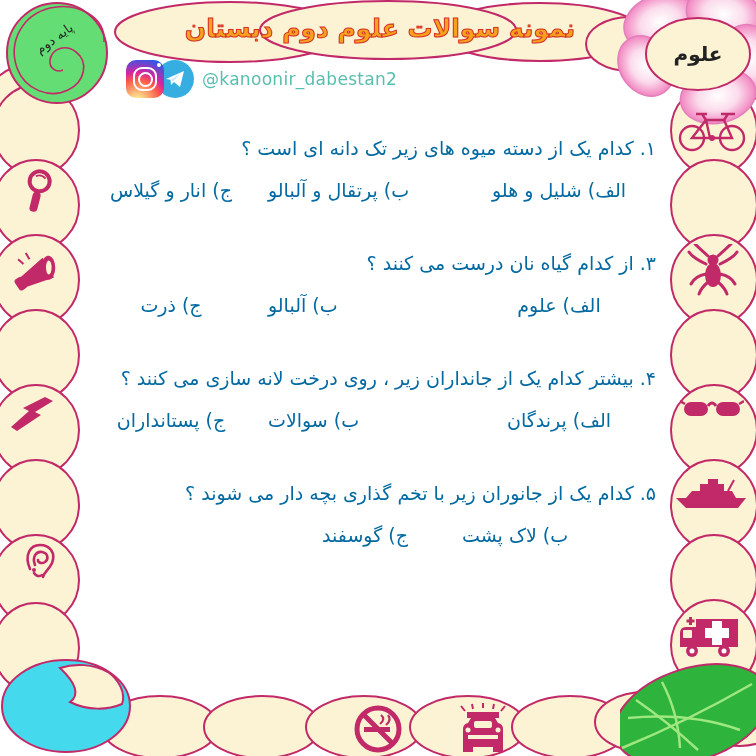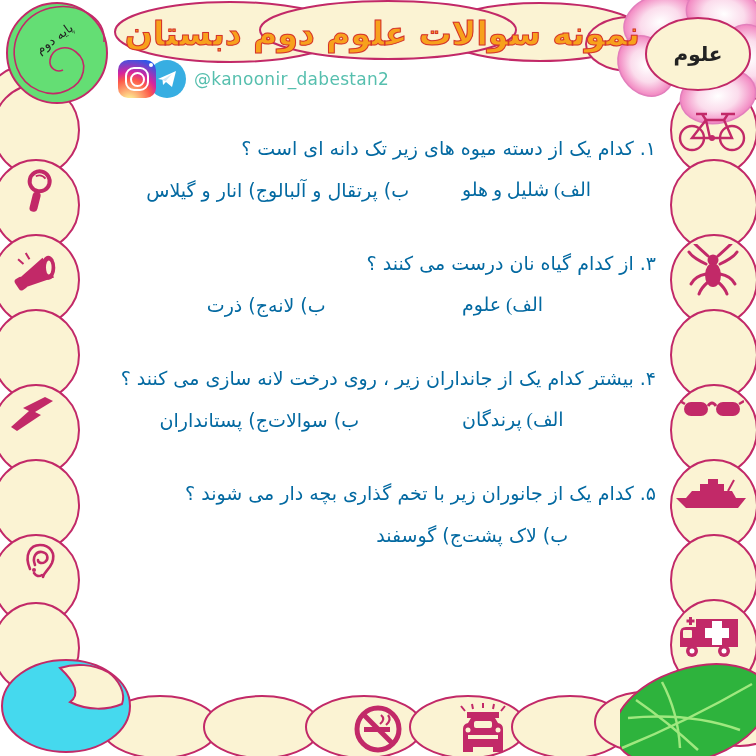--- a/index.html
+++ b/index.html
@@ -2,46 +2,46 @@
 <html lang="fa"><head>
 <meta charset="utf-8">
 <style>
   html,body{margin:0;padding:0;background:#fff;}
   #stage{position:relative;width:756px;height:756px;background:#fff;overflow:hidden;
          font-family:"DejaVu Sans",sans-serif;}
   svg{display:block;}
   .abs{position:absolute;}
 
   
-  .title{position:absolute;top:14px;left:120px;width:520px;text-align:right;
-         font-size:33px;font-weight:bold;color:#F7A11C;
+  .title{position:absolute;top:14px;left:120px;width:520px;text-align:center;
+         font-size:25px;font-weight:bold;color:#F7A11C;
          -webkit-text-stroke:1px #D5342B;text-shadow:0 0 1px #D5342B;
          direction:rtl;}
 
   
-  .social{position:absolute;left:118px;top:60px;display:flex;align-items:center;text-align:center;}
+  .social{position:absolute;left:126px;top:60px;display:flex;align-items:center;text-align:center;}
   .insta{width:38px;height:38px;border-radius:10px;position:relative;z-index:2;
          background:radial-gradient(circle at 30% 110%, #fdf497 0%, #fdf497 5%, #fd5949 45%, #d6249f 60%, #285AEB 90%);}
   .insta-frame{position:absolute;inset:7px;border:2.5px solid #fff;border-radius:9px;}
   .insta-lens{position:absolute;left:50%;top:50%;width:11px;height:11px;margin:-7px 0 0 -7px;
               border:2.5px solid #fff;border-radius:50%;}
   .insta-dot{position:absolute;right:3px;top:3px;width:4px;height:4px;background:#fff;border-radius:50%;}
   .tg{width:38px;height:38px;margin-left:-8px;border-radius:50%;background:#37AEE2;
       display:flex;align-items:center;justify-content:center;z-index:1;}
   .handle{margin-left:8px;font-size:17px;color:#56BFAE;letter-spacing:.3px;}
 
   
   .questions{position:absolute;top:127px;left:74px;right:100px;direction:rtl;color:#0369a1;}
   .q{margin-bottom:31px;}
   .q-text{font-size:19px;line-height:42px;text-align:right;white-space:nowrap;}
   .q-opts{display:grid;grid-template-columns:1fr 1fr 1fr;direction:rtl;
           font-size:19px;line-height:42px;}
-  .opt-a{text-align:left;font-family:Liberation Serif, serif;}
+  .opt-a{text-align:center;}
   .opt-b{text-align:left;}
-  .opt-c{text-align:right;}
+  .opt-c{text-align:center;}
 
   .icon{position:absolute;}
 </style>
 </head>
 <body>
 
 <div id="stage">
 
   <svg class="abs" width="756" height="756" viewBox="0 0 756 756">
     <g fill="#FBF3D3" stroke="#C22968" stroke-width="2">
@@ -257,21 +257,21 @@
         <div class="opt-b">ب) پرتقال و آلبالو</div>
         <div class="opt-c">ج) انار و گیلاس</div>
       </div>
     </div>
 
 
     <div class="q">
       <div class="q-text">۳. از کدام گیاه نان درست می کنند ؟</div>
       <div class="q-opts">
         <div class="opt-a">الف) علوم</div>
-        <div class="opt-b">ب) لانه</div>
+        <div class="opt-b">ب) آلبالو</div>
         <div class="opt-c">ج) ذرت</div>
       </div>
     </div>
 
     <div class="q">
       <div class="q-text">۴. بیشتر کدام یک از جانداران زیر ، روی درخت لانه سازی می کنند ؟</div>
       <div class="q-opts">
         <div class="opt-a">الف) پرندگان</div>
         <div class="opt-b">ب) سوالات</div>
         <div class="opt-c">ج) پستانداران</div>

